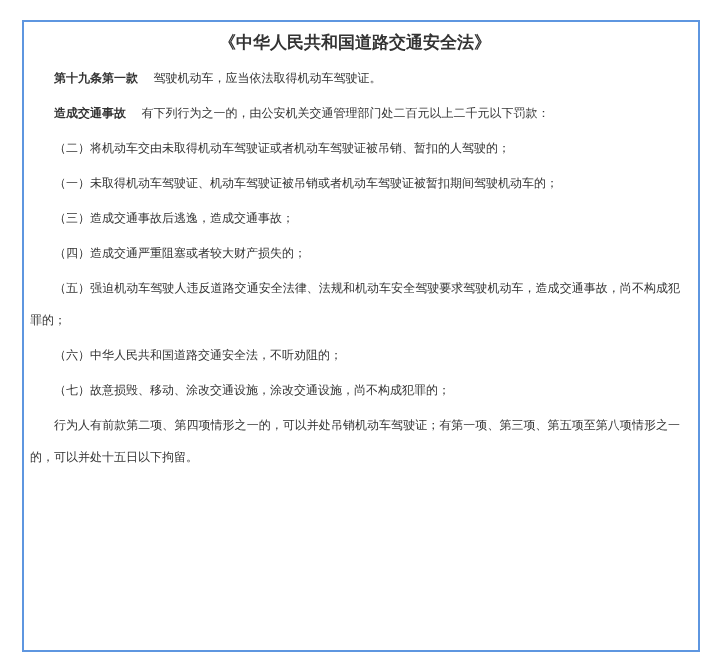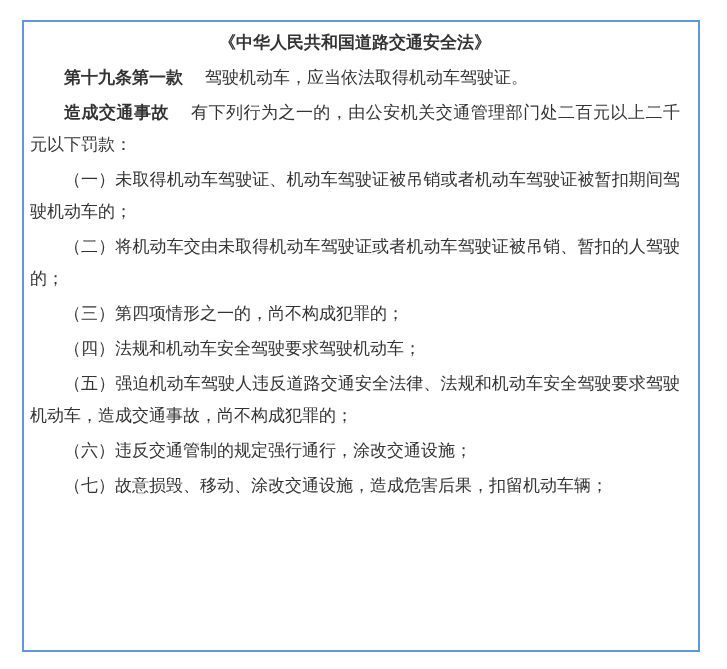--- a/index.html
+++ b/index.html
@@ -25,42 +25,43 @@
     padding: 5px 18px 8px 6px;
   }
   .doc-title {
     font-size: 17px;
     font-weight: bold;
     line-height: 32px;
     text-align: center;
     margin: 0 0 3px 0;
   }
   .para {
-    font-size: 17px;
+    font-size: 12px;
     line-height: 32px;
     margin: 3px 0;
     text-indent: 2em;
     text-align: justify;
     word-break: normal;
     line-break: strict;
   }
   .para .lead {
     font-weight: bold;
     margin-right: 1.3em;
   }
 </style>
 </head>
 <body>
 
 <div class="doc">
   <h1 class="doc-title">《中华人民共和国道路交通安全法》</h1>
   <div id="paragraphs">
       <p class="para"><span class="lead">第十九条第一款</span><span>驾驶机动车，应当依法取得机动车驾驶证。</span></p>
       <p class="para"><span class="lead">造成交通事故</span><span>有下列行为之一的，由公安机关交通管理部门处二百元以上二千元以下罚款：</span></p>
+      <p class="para"><span>（二）将机动车交由未取得机动车驾驶证或者机动车驾驶证被吊销、暂扣的人驾驶的；</span></p>
       <p class="para"><span>（一）未取得机动车驾驶证、机动车驾驶证被吊销或者机动车驾驶证被暂扣期间驾驶机动车的；</span></p>
-      <p class="para"><span>（二）将机动车交由未取得机动车驾驶证或者机动车驾驶证被吊销、暂扣的人驾驶的；</span></p>
-      <p class="para"><span>（三）第四项情形之一的，尚不构成犯罪的；</span></p>
-      <p class="para"><span>（四）法规和机动车安全驾驶要求驾驶机动车；</span></p>
+      <p class="para"><span>（三）造成交通事故后逃逸，造成交通事故；</span></p>
+      <p class="para"><span>（四）造成交通严重阻塞或者较大财产损失的；</span></p>
       <p class="para"><span>（五）强迫机动车驾驶人违反道路交通安全法律、法规和机动车安全驾驶要求驾驶机动车，造成交通事故，尚不构成犯罪的；</span></p>
-      <p class="para"><span>（六）违反交通管制的规定强行通行，涂改交通设施；</span></p>
-      <p class="para"><span>（七）故意损毁、移动、涂改交通设施，造成危害后果，扣留机动车辆；</span></p>
+      <p class="para"><span>（六）中华人民共和国道路交通安全法，不听劝阻的；</span></p>
+      <p class="para"><span>（七）故意损毁、移动、涂改交通设施，涂改交通设施，尚不构成犯罪的；</span></p>
+      <p class="para"><span>行为人有前款第二项、第四项情形之一的，可以并处吊销机动车驾驶证；有第一项、第三项、第五项至第八项情形之一的，可以并处十五日以下拘留。</span></p>
     </div>
 </div>
 
 </body></html>

